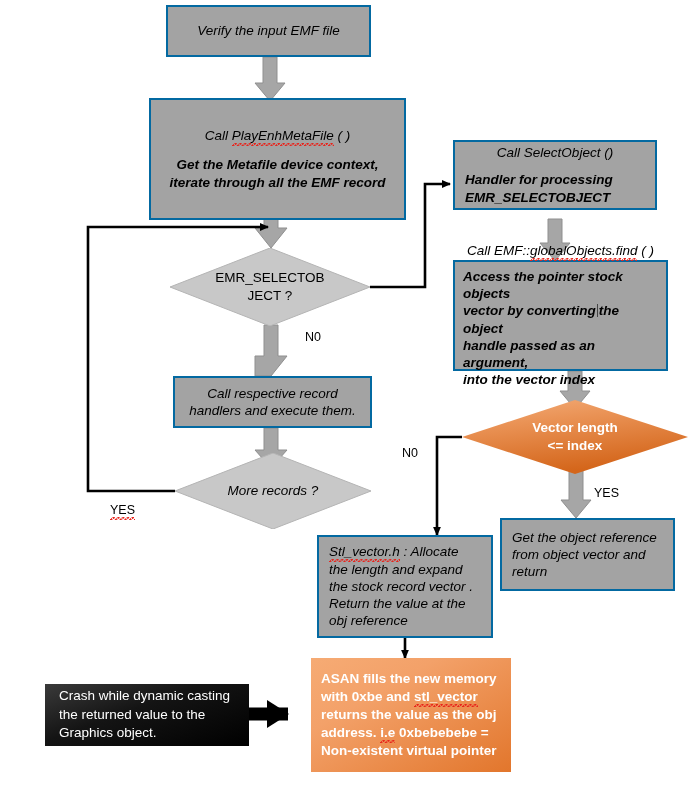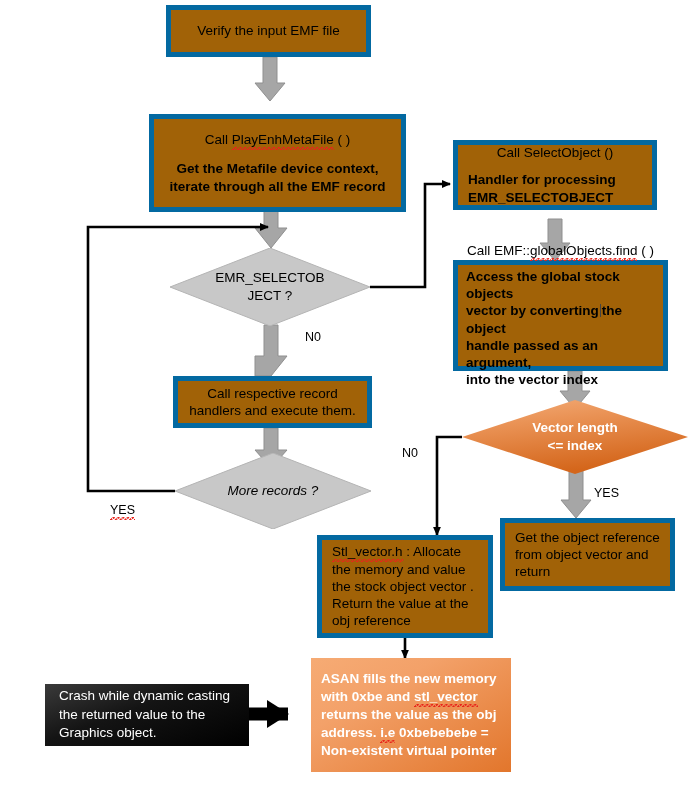--- a/index.html
+++ b/index.html
@@ -4,25 +4,26 @@
 <style>
   html,body{margin:0;padding:0;background:#ffffff;}
   body{width:697px;height:800px;position:relative;overflow:hidden;
        font-family:"Liberation Sans",sans-serif;}
   #canvas{position:absolute;left:0;top:0;width:697px;height:800px;}
 
   .node{position:absolute;box-sizing:border-box;}
 
   
   .proc{
-    background:#a16207;
-    border:5px solid #0369a1;
+    background:#a3a3a3;
+    border:2px solid #0369a1;
     display:flex;flex-direction:column;justify-content:center;
     align-items:center;text-align:center;
     color:#000;
+    font-style:italic;
   }
   .proc .ln{display:block;line-height:1.28;}
   .ttl{font-size:13.5px;font-weight:400;}
   .bd{font-size:13.5px;font-weight:bold;}
   .reg{font-size:13.5px;font-weight:400;}
 
   
   .diamond{position:absolute;display:flex;align-items:center;justify-content:center;}
   .diamond .dtext{position:relative;z-index:2;text-align:center;font-size:13.5px;
      line-height:1.35;color:#000;}
@@ -119,35 +120,35 @@
 
   <g>
     <path d="M249,714 L288,714" fill="none" stroke="#000" stroke-width="13" marker-end="url(#blkArrowBig)"></path>
   </g>
 </svg>
 
 <div class="node proc" style="left:166px;top:5px;width:205px;height:52px;">
   <span class="ln reg">Verify the input EMF file</span>
 </div>
 
-<div class="node proc" style="left:149px;top:114px;width:257px;height:98px;padding:8px 10px;">
+<div class="node proc" style="left:149px;top:98px;width:257px;height:122px;padding:8px 10px;">
   <span class="ln ttl">Call <span class="sq">PlayEnhMetaFile</span> ( )</span>
   <span class="ln bd" style="margin-top:12px;">Get the Metafile device context,</span>
   <span class="ln bd">iterate through all the EMF record</span>
 </div>
 
 <div class="node proc" style="left:453px;top:140px;width:204px;height:70px;padding:6px 10px;align-items:stretch;">
   <span class="ln ttl" style="text-align:center;">Call SelectObject ()</span>
   <span class="ln bd" style="text-align:left;margin-top:10px;">Handler for processing</span>
   <span class="ln bd" style="text-align:left;">EMR_SELECTOBJECT</span>
 </div>
 
 <div class="node proc" style="left:453px;top:260px;width:215px;height:111px;padding:4px 8px;align-items:stretch;">
   <span class="ln ttl" style="text-align:center;">Call EMF::<span class="sq">globalObjects.find</span> ( )</span>
-  <span class="ln bd" style="text-align:left;margin-top:8px;">Access the global stock objects</span>
+  <span class="ln bd" style="text-align:left;margin-top:8px;">Access the pointer stock objects</span>
   <span class="ln bd" style="text-align:left;"><span>vector by converting</span><span class="caret"></span><span>the object</span></span>
   <span class="ln bd" style="text-align:left;">handle passed as an argument,</span>
   <span class="ln bd" style="text-align:left;">into the vector index</span>
 </div>
 
 <div class="diamond" style="left:170px;top:248px;width:200px;height:78px;">
   <svg width="200" height="78" style="position:absolute;left:0;top:0;">
     <polygon points="100,0 200,39 100,78 0,39" fill="#c8c8c8" stroke="#b4b4b4" stroke-width="1"></polygon>
   </svg>
   <div class="dtext">
@@ -192,22 +193,22 @@
 <div class="lbl" style="left:594px;top:486px;">YES</div>
 
 <div class="node proc" style="left:500px;top:518px;width:175px;height:73px;padding:4px 10px;align-items:flex-start;">
   <span class="ln reg">Get the object reference</span>
   <span class="ln reg">from object vector and</span>
   <span class="ln reg">return</span>
 </div>
 
 <div class="node proc" style="left:317px;top:535px;width:176px;height:103px;padding:16px 10px;align-items:flex-start;justify-content:center;">
   <span class="ln reg"><span class="sq">Stl_vector.h</span><span> : Allocate</span></span>
-  <span class="ln reg">the memory and value</span>
-  <span class="ln reg">the stock object vector .</span>
+  <span class="ln reg">the length and expand</span>
+  <span class="ln reg">the stock record vector .</span>
   <span class="ln reg">Return the value at the</span>
   <span class="ln reg">obj reference</span>
 </div>
 
 <div class="node orangebox" style="left:311px;top:658px;width:200px;height:114px;">
   <span class="ln">ASAN fills the new memory</span>
   <span class="ln"><span>with 0xbe and </span><span class="sq">stl_vector</span></span>
   <span class="ln">returns the value as the obj</span>
   <span class="ln"><span>address. </span><span class="sq">i.e</span><span> 0xbebebebe =</span></span>
   <span class="ln">Non-existent virtual pointer</span>

